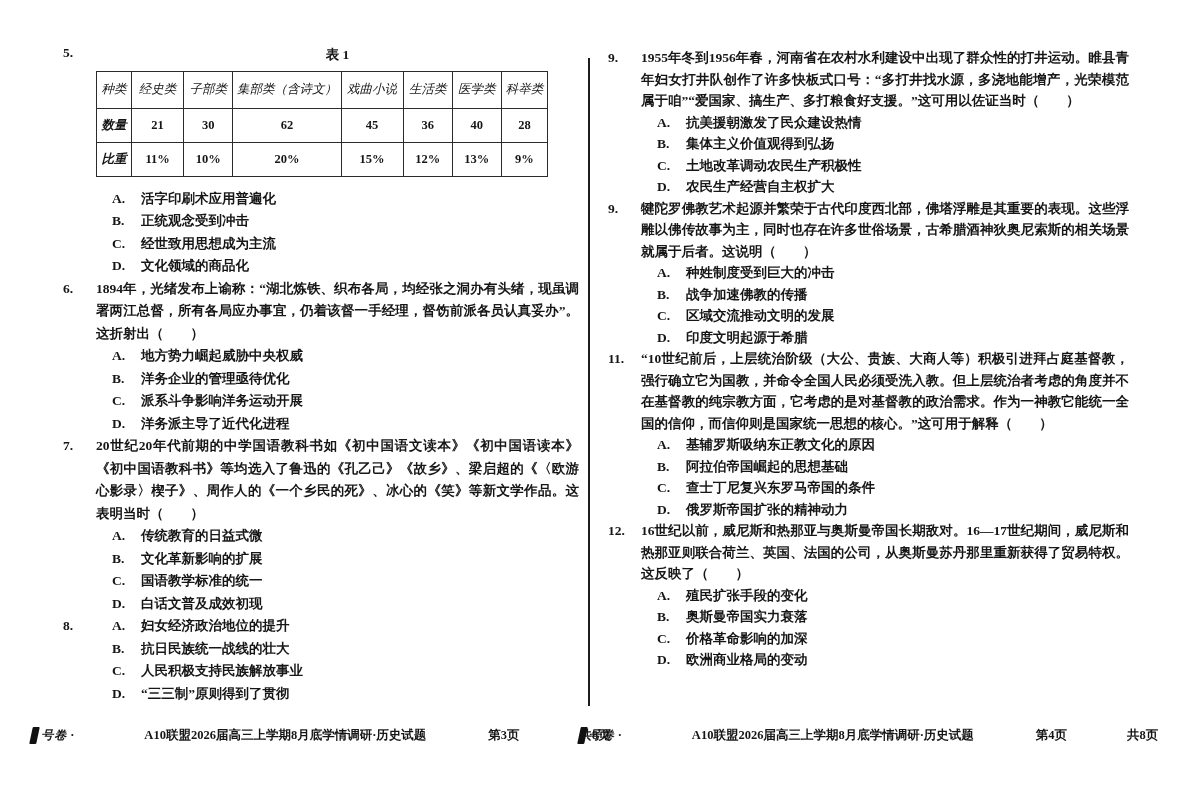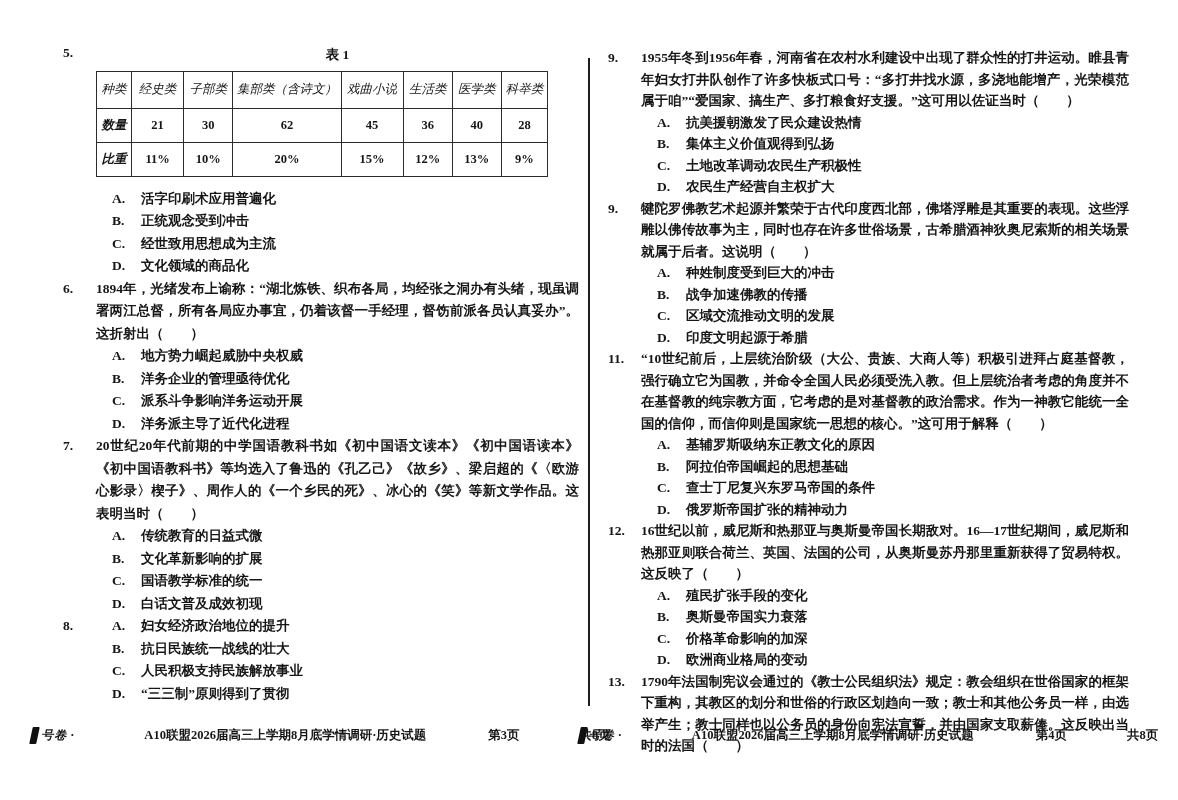--- a/index.html
+++ b/index.html
@@ -277,26 +277,20 @@
           <span class="opt-letter">C.</span>
           <span class="opt-text">价格革命影响的加深</span>
         </div>
       <div class="opt">
           <span class="opt-letter">D.</span>
           <span class="opt-text">欧洲商业格局的变动</span>
         </div>
     </div>
   </div>
 
-  <div class="q">
-    <span class="qnum">13.</span>
-    <div class="qbody">
-      <div class="stem">1790年法国制宪议会通过的《教士公民组织法》规定：教会组织在世俗国家的框架下重构，其教区的划分和世俗的行政区划趋向一致；教士和其他公务员一样，由选举产生；教士同样也以公务员的身份向宪法宣誓，并由国家支取薪俸。这反映出当时的法国（　　）</div>
-    </div>
-  </div>
 </div>
 
 <div class="footer footer-left">
   <span class="brand">
     <span class="brand-mark"></span>
     <span class="brand-name">号卷</span>
     <span class="brand-dot">·</span>
   </span>
   <span>A10联盟2026届高三上学期8月底学情调研·历史试题</span>
   <span class="f-page">第3页</span>

